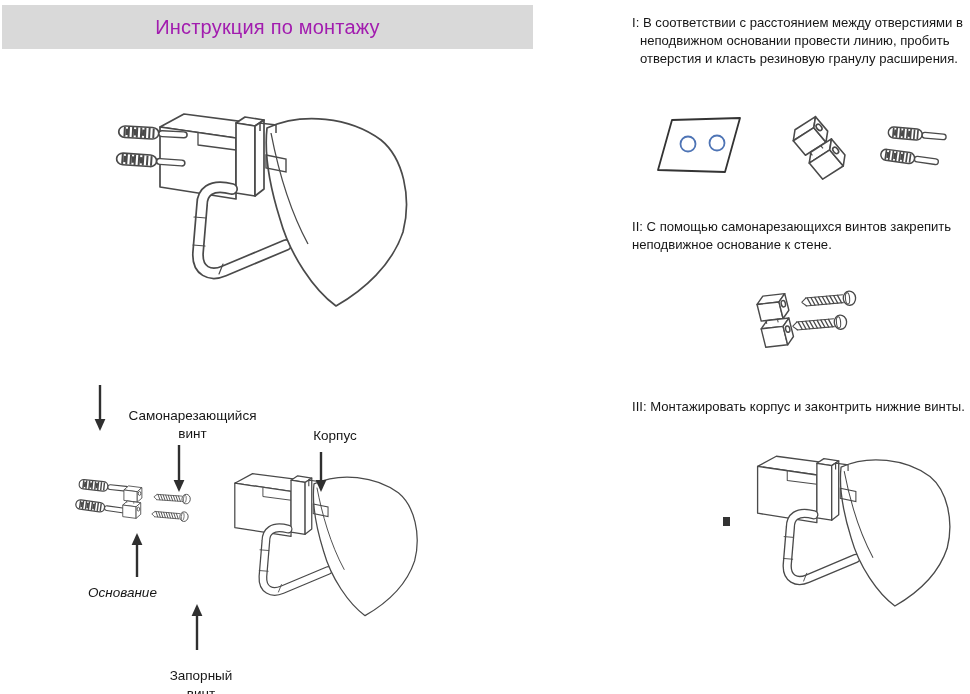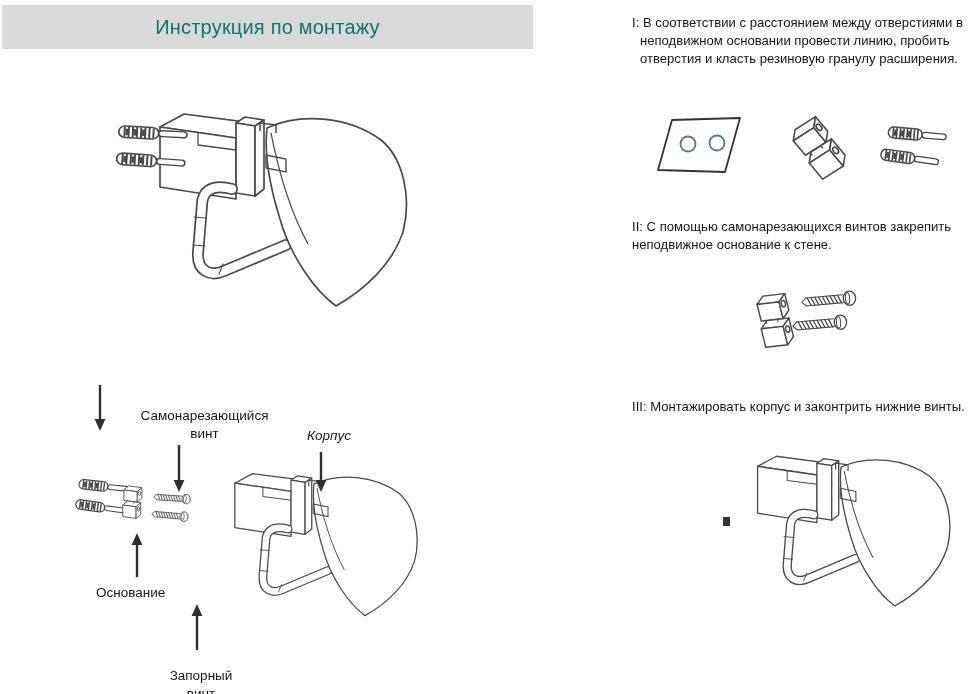--- a/index.html
+++ b/index.html
@@ -5,33 +5,33 @@
   html,body { margin:0; padding:0; background:#fff; }
   .page {
     position:relative; width:970px; height:694px; background:#ffffff;
     font-family:"Liberation Sans", sans-serif; color:#1c1c1c; overflow:hidden;
   }
   .abs { position:absolute; }
   .header-bar {
     left:2px; top:5px; width:531px; height:44px; background:#d9d9d9;
     display:flex; align-items:center; justify-content:center;
   }
-  .header-title { font-size:20px; color:#0f766e; letter-spacing:0.2px; }
+  .header-title { font-size:20px; color:#a21caf; letter-spacing:0.2px; }
   .subtitle { left:30px; top:61px; width:434px; text-align:center; font-size:19px; color:#1a1a1a; }
   .label { font-size:13.5px; line-height:1.32; white-space:pre-line; color:#161616; }
   .label.center { text-align:center; }
   .step-text { font-size:13.1px; line-height:1.38; color:#161616; }
   .step-text.hang { padding-left:8px; text-indent:-8px; }
   #step1-text { left:632px; top:14px;  width:340px; }
   #step2-text { left:632px; top:218px; width:340px; }
   #step3-text { left:632px; top:398px; width:340px; }
   #label-rubber { left:38px;  top:346px; width:130px; }
-  #label-screw  { left:132px; top:407px; width:145px; }
-  #label-body   { left:293px; top:427px; width:72px;font-style:italic;  }
-  #label-base   { left:96px;  top:584px; width:80px;  }
+  #label-screw  { left:120px; top:407px; width:145px; }
+  #label-body   { left:299px; top:427px; width:72px;  }
+  #label-base   { left:88px;  top:584px; width:80px;font-style:italic;  }
   #label-lock   { left:163px; top:667px; width:76px;  }
   #fig-main     { left:85px;  top:95px;  }
   #fig-exploded { left:55px;  top:455px; }
   #fig-step1    { left:645px; top:98px;  }
   #fig-step2    { left:735px; top:276px; }
   #fig-step3    { left:697px; top:437px; }
   svg { display:block; }
 </style>
 </head>
 <body>

